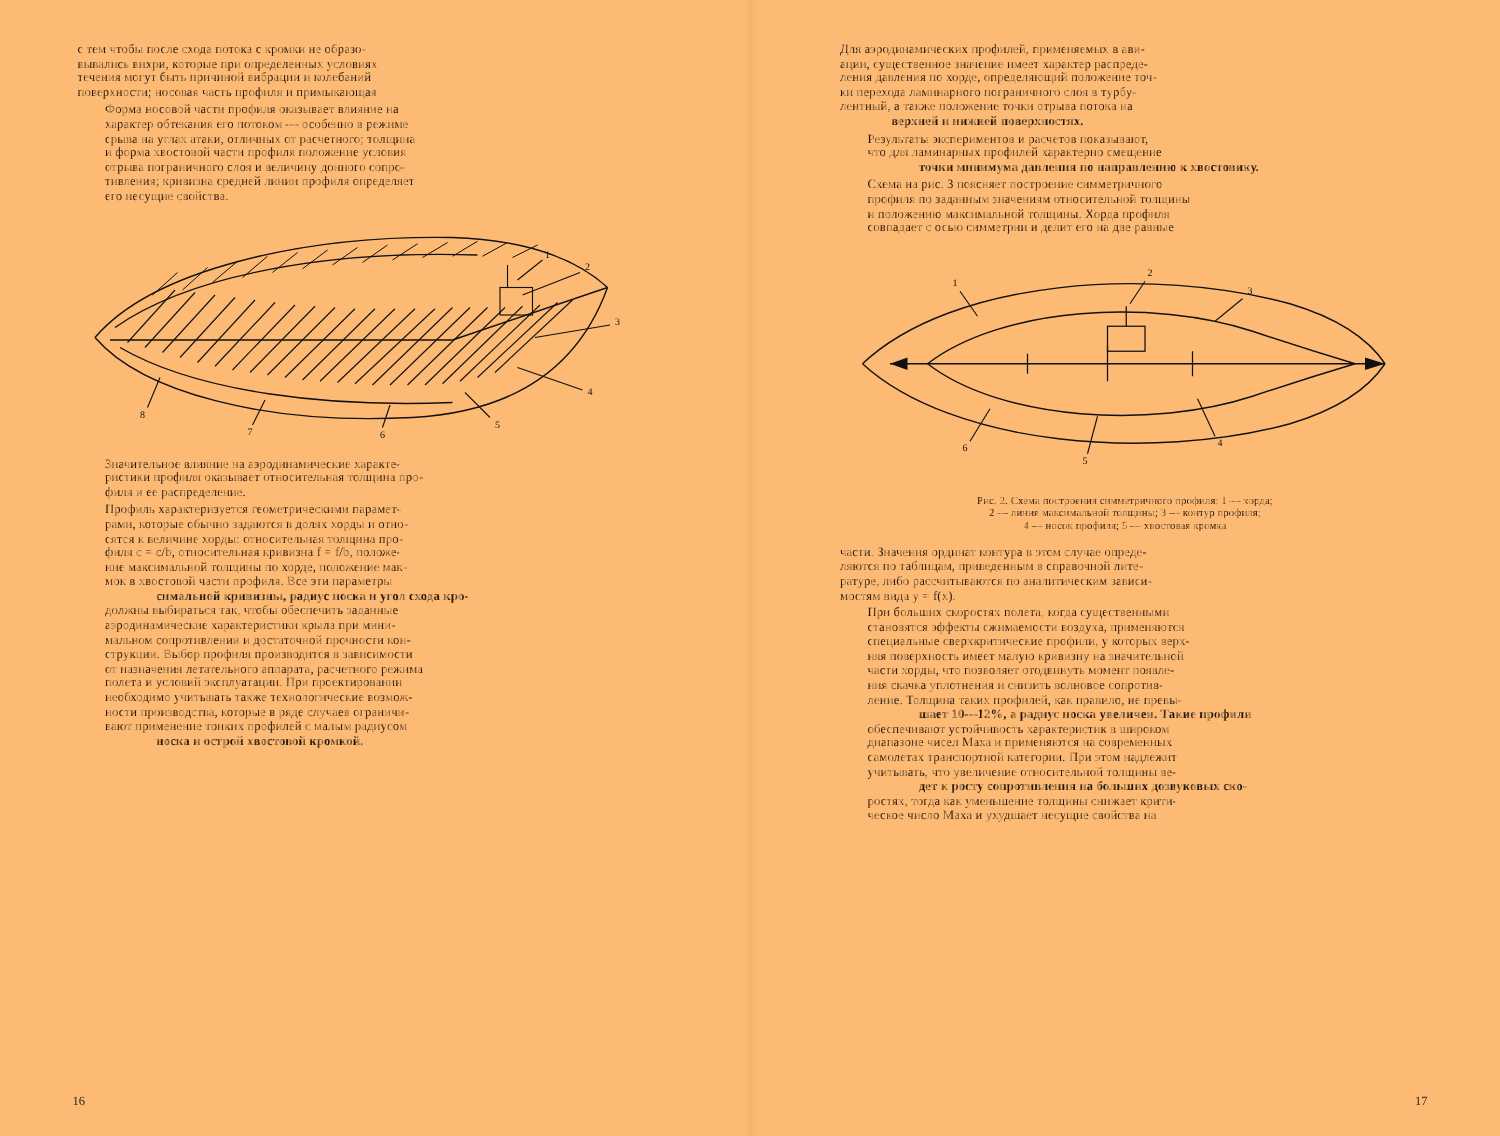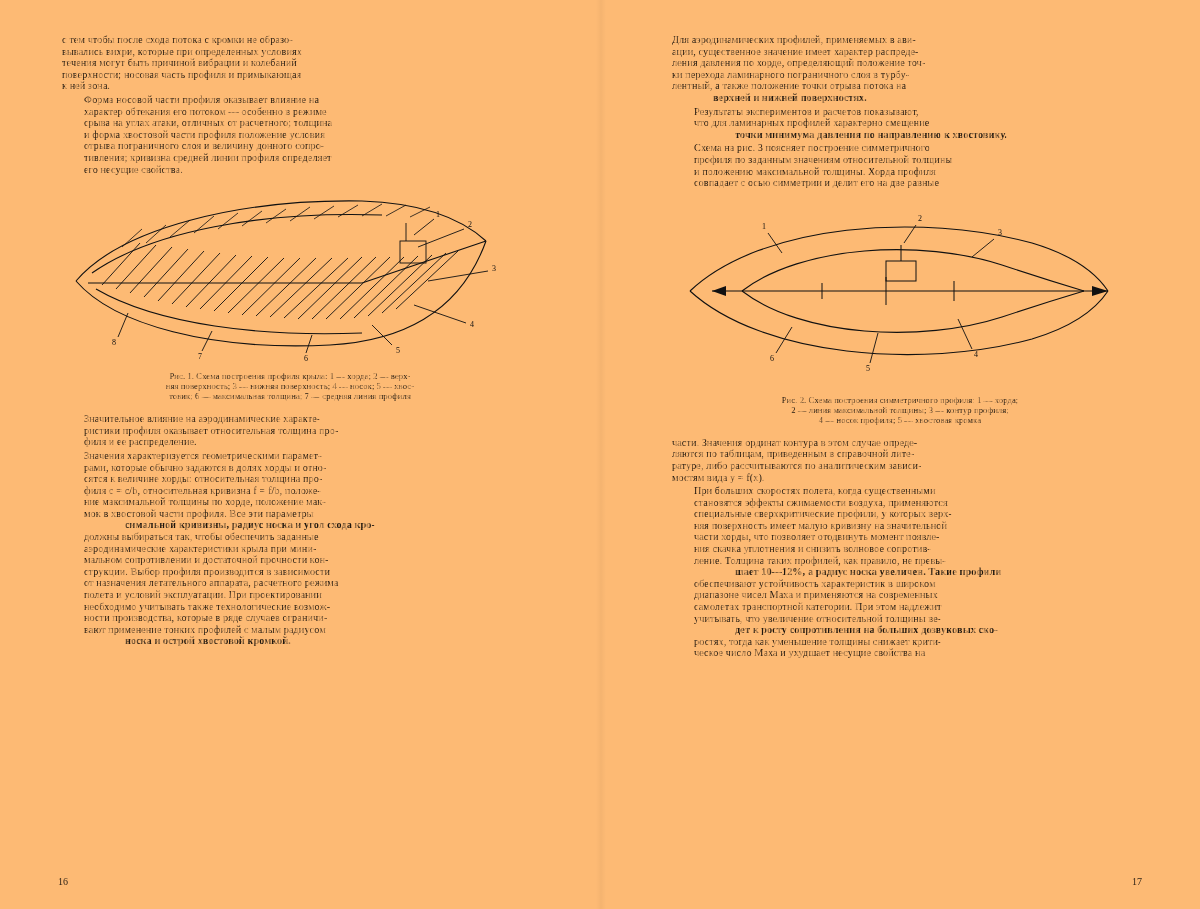--- a/index.html
+++ b/index.html
@@ -124,21 +124,20 @@
   <div class="gutter"></div>
 
   <div class="page left">
     <div class="col">
 
       <div class="para">
         <div class="line">с тем чтобы после схода потока с кромки не образо-</div>
         <div class="line">вывались вихри, которые при определенных условиях</div>
         <div class="line">течения могут быть причиной вибрации и колебаний</div>
         <div class="line">поверхности; носовая часть профиля и примыкающая</div>
-        <div class="line">к ней зона.</div>
       </div>
 
       <div class="para indent">
         <div class="line">Форма носовой части профиля оказывает влияние на</div>
         <div class="line">характер обтекания его потоком — особенно в режиме</div>
         <div class="line">срыва на углах атаки, отличных от расчетного; толщина</div>
         <div class="line">и форма хвостовой части профиля положение условия</div>
         <div class="line">отрыва пограничного слоя и величину донного сопро-</div>
         <div class="line">тивления; кривизна средней линии профиля определяет</div>
         <div class="line">его несущие свойства.</div>
@@ -214,37 +213,32 @@
             <text x="374" y="32">1</text>
             <text x="406" y="42">2</text>
             <text x="430" y="86">3</text>
             <text x="408" y="142">4</text>
             <text x="334" y="168">5</text>
             <text x="242" y="176">6</text>
             <text x="136" y="174">7</text>
             <text x="50" y="160">8</text>
           </g>
         </svg>
-        <div class="caption">
-          <div class="line">Рис. 1. Схема построения профиля крыла: 1 — хорда; 2 — верх-</div>
-          <div class="line">няя поверхность; 3 — нижняя поверхность; 4 — носок; 5 — хвос-</div>
-          <div class="line">товик; 6 — максимальная толщина; 7 — средняя линия профиля</div>
-        </div>
       </div>
 
       <div class="blockgap"></div>
 
       <div class="para indent">
         <div class="line">Значительное влияние на аэродинамические характе-</div>
         <div class="line">ристики профиля оказывает относительная толщина про-</div>
         <div class="line">филя и ее распределение.</div>
       </div>
 
       <div class="para indent">
-        <div class="line">Значения характеризуется геометрическими парамет-</div>
+        <div class="line">Профиль характеризуется геометрическими парамет-</div>
         <div class="line">рами, которые обычно задаются в долях хорды и отно-</div>
         <div class="line">сятся к величине хорды: относительная толщина про-</div>
         <div class="line">филя c = c/b, относительная кривизна f = f/b, положе-</div>
         <div class="line">ние максимальной толщины по хорде, положение мак-</div>
         <div class="line">мок в хвостовой части профиля. Все эти параметры</div>
         <div class="line b">симальной кривизны, радиус носка и угол схода кро-</div>
         <div class="line">должны выбираться так, чтобы обеспечить заданные</div>
         <div class="line">аэродинамические характеристики крыла при мини-</div>
         <div class="line">мальном сопротивлении и достаточной прочности кон-</div>
         <div class="line">струкции. Выбор профиля производится в зависимости</div>

